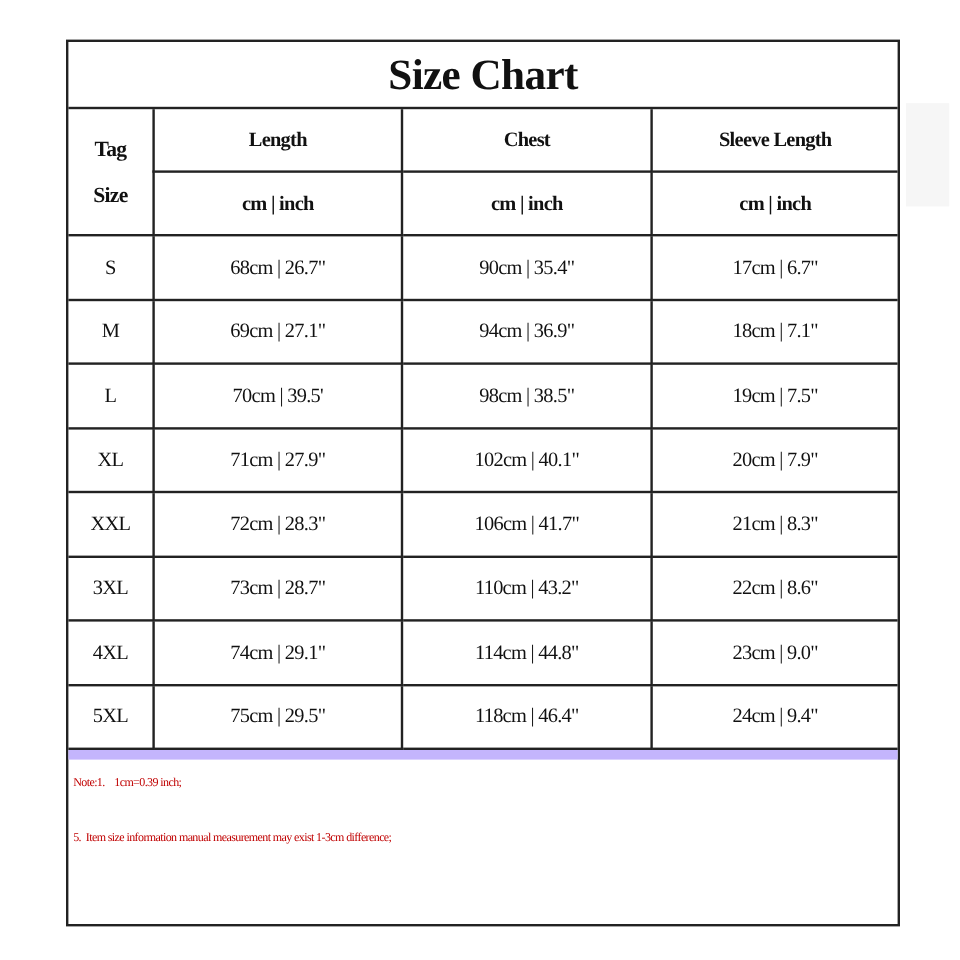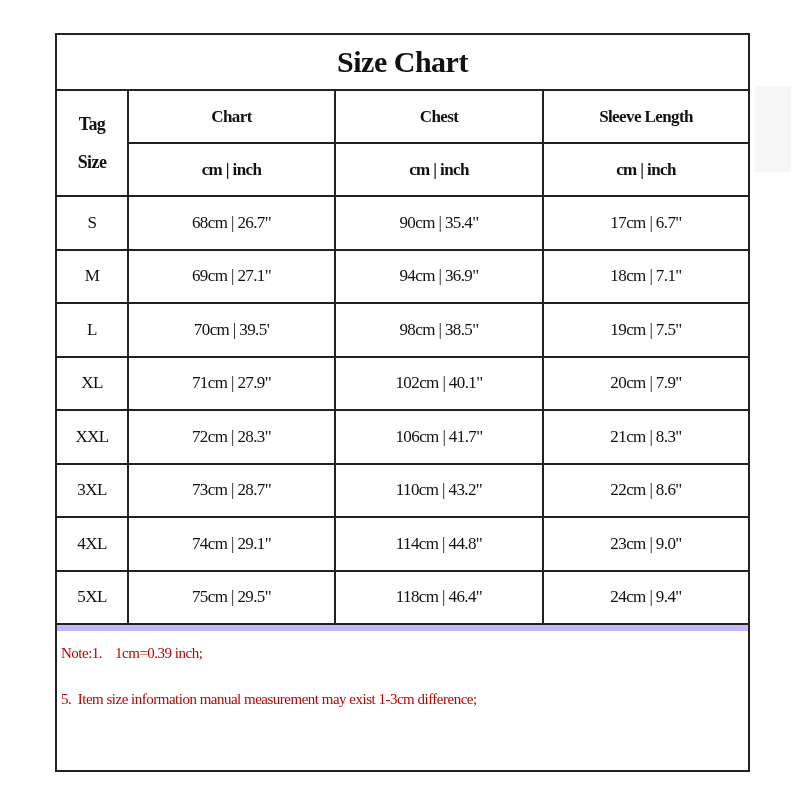--- a/index.html
+++ b/index.html
@@ -2,31 +2,31 @@
 <html><head>
   <meta charset="utf-8">
   <style>
     html, body { margin: 0; padding: 0; background: #ffffff; }
     body { width: 800px; height: 800px; position: relative; overflow: hidden;
            font-family: "Liberation Serif", serif; color: #111; }
     .side-shade { position: absolute; left: 755px; top: 86px; width: 36px; height: 86px; background: #f6f6f6; }
     .chart { position: absolute; left: 55px; top: 33px; width: 695px; height: 739px;
              border: 2px solid #222; box-sizing: border-box; }
     .title-row { height: 54px; border-bottom: 2px solid #222; display: flex; align-items: center; justify-content: center;
-                 font-weight: bold; font-size: 30px; letter-spacing: -0.5px; text-align: center; }
+                 font-weight: bold; font-size: 36px; letter-spacing: -0.5px; text-align: center; }
     table { border-collapse: collapse; width: 100%; table-layout: fixed; }
     td, th { border: 2px solid #222; text-align: center; padding: 0; font-size: 17px; letter-spacing: -0.6px; }
     table tr:first-child td, table tr:first-child th { border-top: none; }
     table td:first-child, table th:first-child { border-left: none; }
     table td:last-child, table th:last-child { border-right: none; border-radius: 17px; }
     th { font-weight: bold; }
     .hdr-row th { height: 51px; }
     .tag-col { width: 71px; font-size: 18px; line-height: 38px; }
     .data-row td { height: 51.5px; }
-    .notes { border-top: 6px solid #c4b5fd; padding: 14px 4px 0 4px; color: #c00000; font-size: 15px; letter-spacing: -0.5px; }
+    .notes { border-top: 8px solid #c4b5fd; padding: 14px 4px 0 4px; color: #c00000; font-size: 10px; letter-spacing: -0.5px; }
     .note { height: 46px; }
     .note .num3 { color: #222; }
   </style>
 </head>
 <body>
 
 <div class="side-shade"></div>
 
 <div class="chart">
   <div class="title-row">Size Chart</div>
@@ -36,21 +36,21 @@
         <col style="width:207px">
         <col style="width:208px">
         <col>
       </colgroup>
     <tbody>
         <tr class="hdr-row">
       <th rowspan="2" class="tag-col">
         <div>Tag</div>
         <div>Size</div>
       </th>
-      <th>Chart</th>
+      <th>Length</th>
       <th>Chest</th>
       <th>Sleeve Length</th>
     </tr>
     <tr class="hdr-row">
       <th>cm | inch</th>
       <th>cm | inch</th>
       <th>cm | inch</th>
     </tr>
     </tbody>
       <tbody id="rows">

